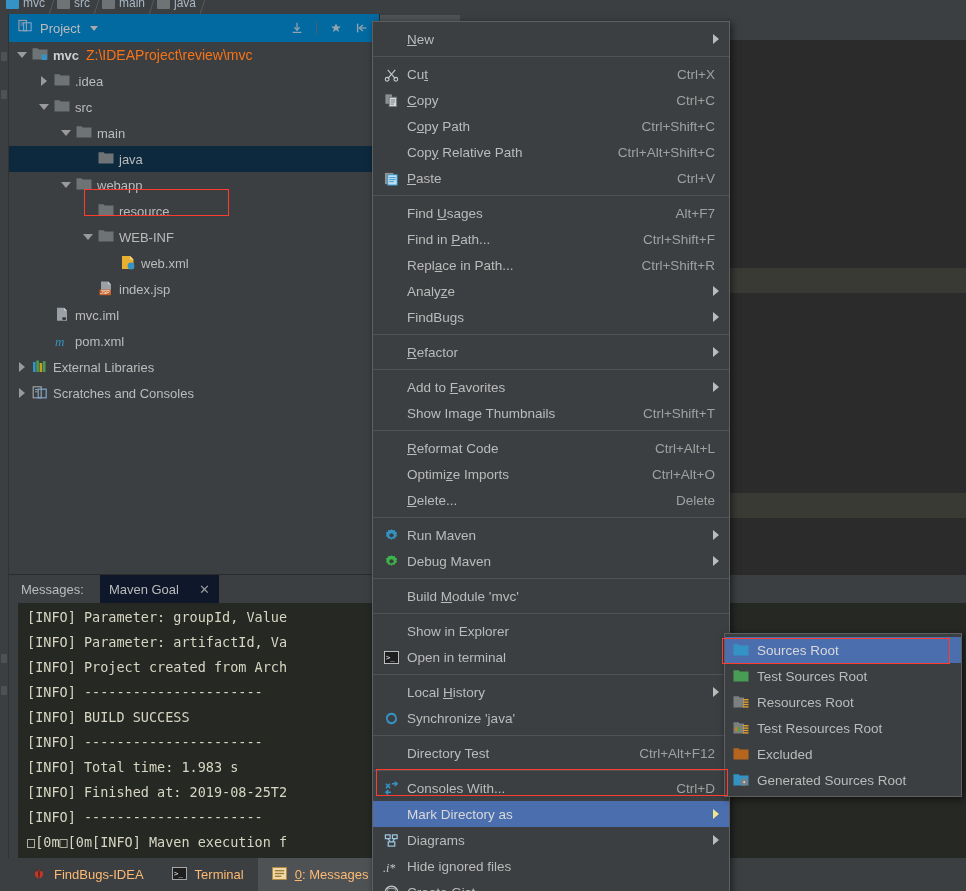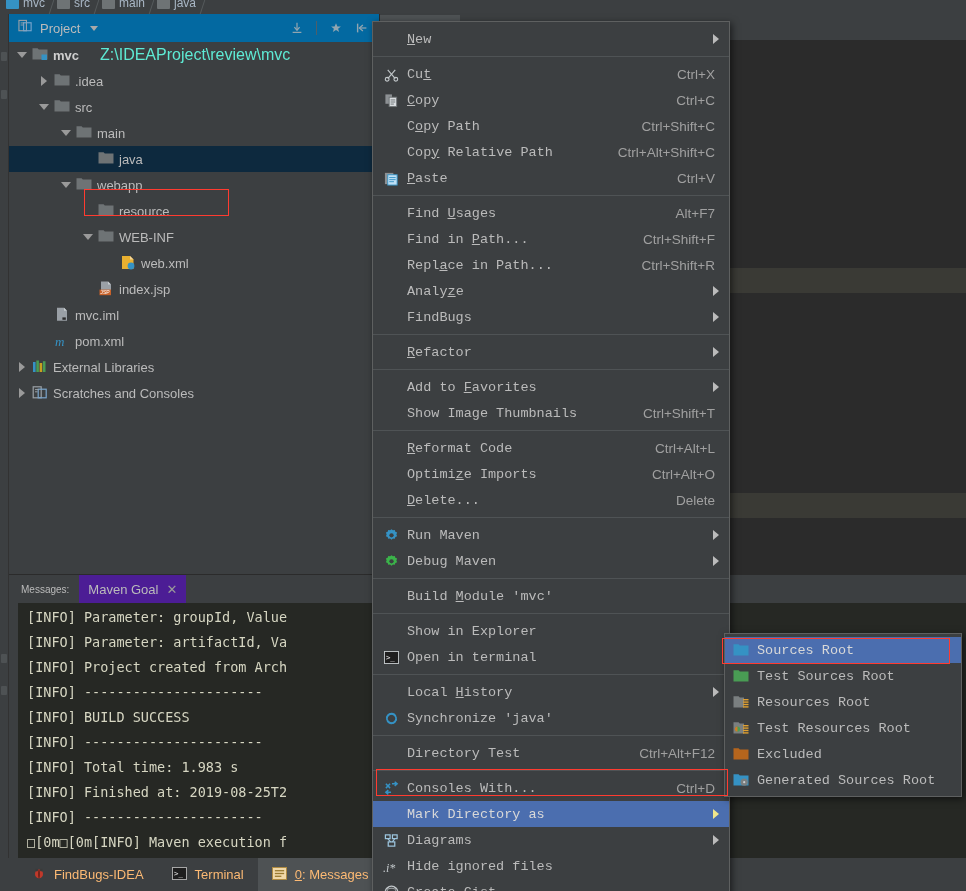--- a/index.html
+++ b/index.html
@@ -52,21 +52,21 @@
   .tree { position: absolute; top: 28px; left: 0; right: 0; bottom: 0; background: #3c3f41; overflow: hidden; }
   .trow { height: 26px; display: flex; align-items: center; position: relative; white-space: nowrap; }
   .trow.selected { background: #0d293e; }
   .twist { width: 12px; height: 12px; margin-right: 3px; flex: 0 0 auto; position: relative; }
   .twist.collapsed::after { content: ""; position: absolute; left: 2px; top: 1px;
     border-left: 6px solid #9a9a9a; border-top: 5px solid transparent; border-bottom: 5px solid transparent; }
   .twist.expanded::after { content: ""; position: absolute; left: 0px; top: 3px;
     border-top: 6px solid #9a9a9a; border-left: 5px solid transparent; border-right: 5px solid transparent; }
   .tlabel { font-size: 13px; color: #bbbbbb; }
   .tlabel.bold { font-weight: bold; color: #cfcfcf; }
-  .tpath { font-size: 16px; color: #5eead4; margin-left: 21px; }
+  .tpath { font-size: 14px; color: #f97316; margin-left: 7px; }
   .ticon { width: 16px; height: 16px; margin-right: 5px; flex: 0 0 auto; display:inline-block; }
   .sel-outline { position: absolute; border: 1px solid #ff3b30; pointer-events: none; }
 
   
   .editor-area {
     position: absolute; left: 380px; top: 14px; right: 0; height: 560px;
     background: #2b2b2b; overflow: hidden;
   }
   .ed-tabbar { height: 26px; background: #3c3f41; display: flex; align-items: flex-end; }
   .ed-tab { height: 25px; background: #4e5254; display: flex; align-items: center;
@@ -85,23 +85,23 @@
   .blue  { color: #287bde; }
   .pink  { color: #bb6688; }
   .comment-green { color: #629755; font-style: italic; }
 
   
   .console {
     position: absolute; left: 9px; top: 574px; width: 957px; height: 284px;
     background: #3c3f41; border-top: 1px solid #2b2b2b;
   }
   .cons-tabs { height: 28px; display: flex; align-items: center; padding-left: 8px; gap: 0; }
-  .cons-label { font-size: 10px; color: #bbbbbb; padding: 0 10px 0 4px; }
-  .cons-tab { height: 28px; display: flex; align-items: center; gap: 8px;
-    padding: 0 9px; background: #4c1d95; font-size: 13px; color: #bbbbbb; }
+  .cons-label { font-size: 13px; color: #bbbbbb; padding: 0 16px 0 4px; }
+  .cons-tab { height: 28px; display: flex; align-items: center; gap: 20px;
+    padding: 0 9px; background: #0f172a; font-size: 13px; color: #bbbbbb; }
   .cons-close { font-size: 13px; color: #9a9a9a; }
   .cons-body { position: absolute; top: 28px; left: 9px; right: 0; bottom: 0;
     background: #262824; font-family: "DejaVu Sans Mono", monospace;
     font-size: 13.5px; line-height: 25px; color: #d6d6c2; padding: 2px 0 0 9px;
     overflow: hidden; white-space: pre; }
   .cons-body .ln { height: 25px; }
 
   
   .statusbar {
     position: absolute; left: 0; bottom: 0; width: 966px; height: 33px;
@@ -115,21 +115,21 @@
   .ctx-menu {
     position: absolute; left: 372px; top: 21px; width: 358px;
     background: #3c3f41; border: 1px solid #5e6060;
     box-shadow: 2px 2px 7px rgba(0,0,0,.55);
     padding: 4px 0 4px 0; z-index: 50;
   }
   .mi { height: 26px; display: flex; align-items: center; position: relative; padding: 0 8px 0 0; }
   .mi.highlight { background: #4b6eaf; }
   .mi .m-ico { width: 20px; min-width: 20px; margin-left: 8px; margin-right: 6px;
     display: flex; align-items: center; justify-content: center; }
-  .mi .m-lbl { font-size: 13.5px; color: #bbbbbb; flex: 1 1 auto; white-space: nowrap; font-family: Liberation Mono, monospace; }
+  .mi .m-lbl { font-size: 13.5px; color: #bbbbbb; flex: 1 1 auto; white-space: nowrap; }
   .mi.highlight .m-lbl { color: #d8d8d8; }
   .mi .m-key { font-size: 13.5px; color: #a0a0a0; margin-left: auto; padding-right: 6px; white-space: nowrap; }
   .mi .m-arrow { width: 0; height: 0; margin-left: 8px; margin-right: 2px;
     border-left: 6px solid #bbbbbb; border-top: 5px solid transparent; border-bottom: 5px solid transparent; }
   .mi.highlight .m-arrow { border-left-color: #f0e68c; }
   .msep { height: 1px; background: #4f5355; margin: 4px 0; }
   .ul { text-decoration: underline; }
 
   
   .sub-menu {

